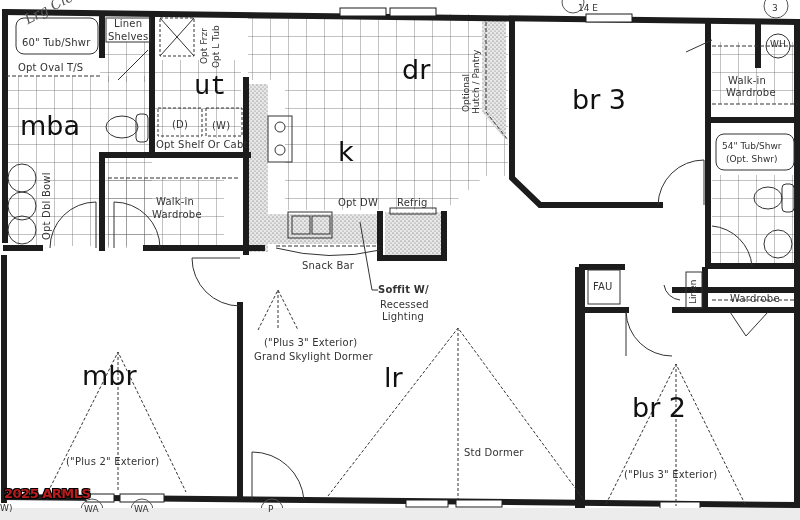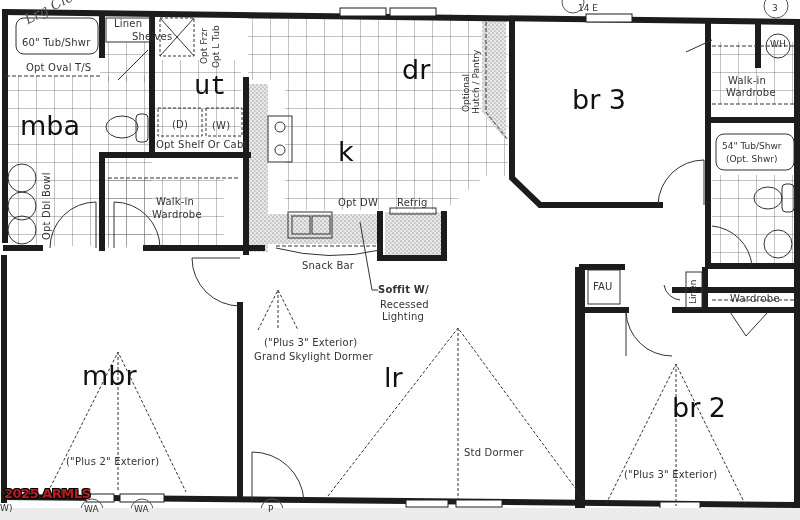--- a/index.html
+++ b/index.html
@@ -208,27 +208,27 @@
   <rect x="0" y="508" width="800" height="12" fill="#ececec"></rect>
 </svg>
 
 <span class="lbl room" style="left:20px;top:112px;">mba</span>
 <span class="lbl room" style="left:194px;top:74px;font-family:Liberation Mono, monospace;">ut</span>
 <span class="lbl room" style="left:402px;top:56px;">dr</span>
 <span class="lbl room" style="left:338px;top:138px;">k</span>
 <span class="lbl room" style="left:572px;top:86px;">br 3</span>
 <span class="lbl room" style="left:82px;top:362px;">mbr</span>
 <span class="lbl room" style="left:384px;top:364px;">lr</span>
-<span class="lbl room" style="left:632px;top:394px;margin-left:40px;">br 2</span>
+<span class="lbl room" style="left:632px;top:394px;">br 2</span>
 
 <span class="lbl hand" style="left:22px;top:14px;transform:rotate(-28deg);transform-origin:left top;">Lrg Clear Shower</span>
 <span class="lbl small" style="left:22px;top:38px;">60" Tub/Shwr</span>
 <span class="lbl small" style="left:114px;top:19px;">Linen</span>
-<span class="lbl small" style="left:108px;top:32px;padding-left:24px;">Shelves</span>
-<span class="lbl small" style="left:18px;top:63px;margin-left:8px;">Opt Oval T/S</span>
+<span class="lbl small" style="left:108px;top:32px;">Shelves</span>
+<span class="lbl small" style="left:18px;top:63px;">Opt Oval T/S</span>
 <span class="lbl tiny vert" style="left:200px;top:64px;">Opt Frzr</span>
 <span class="lbl tiny vert" style="left:212px;top:68px;">Opt L Tub</span>
 <span class="lbl small" style="left:172px;top:120px;">(D)</span>
 <span class="lbl small" style="left:212px;top:121px;">(W)</span>
 <span class="lbl small" style="left:156px;top:140px;">Opt Shelf Or Cabt</span>
 <span class="lbl small vert" style="left:42px;top:240px;">Opt Dbl Bowl</span>
 <span class="lbl small" style="left:156px;top:197px;">Walk-in</span>
 <span class="lbl small" style="left:152px;top:210px;">Wardrobe</span>
 <span class="lbl tiny vert" style="left:462px;top:112px;">Optional</span>
 <span class="lbl tiny vert" style="left:472px;top:114px;">Hutch / Pantry</span>

